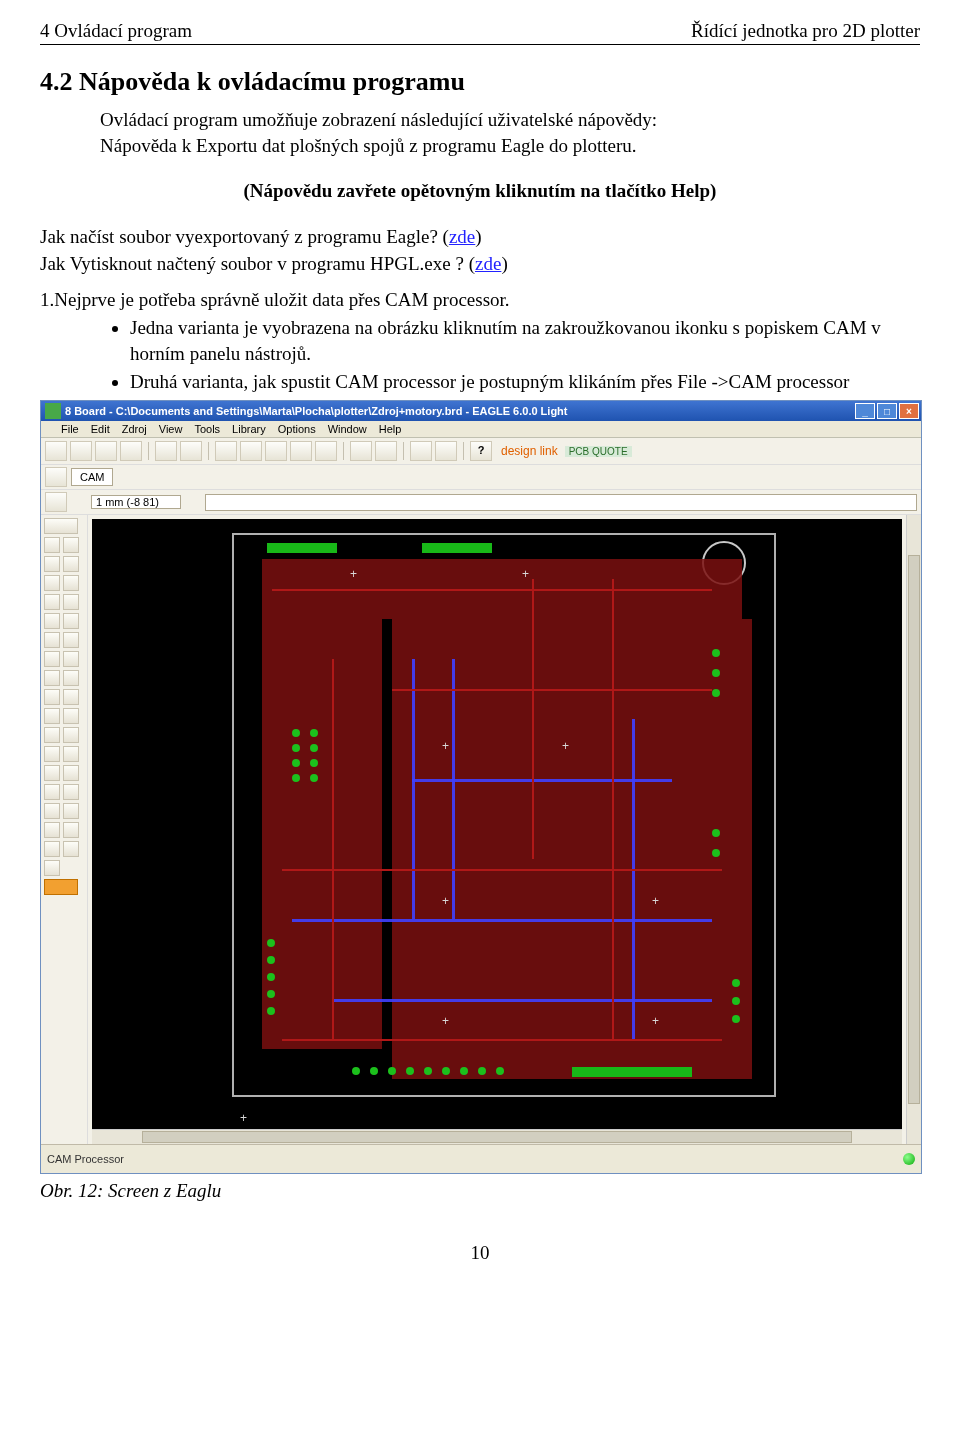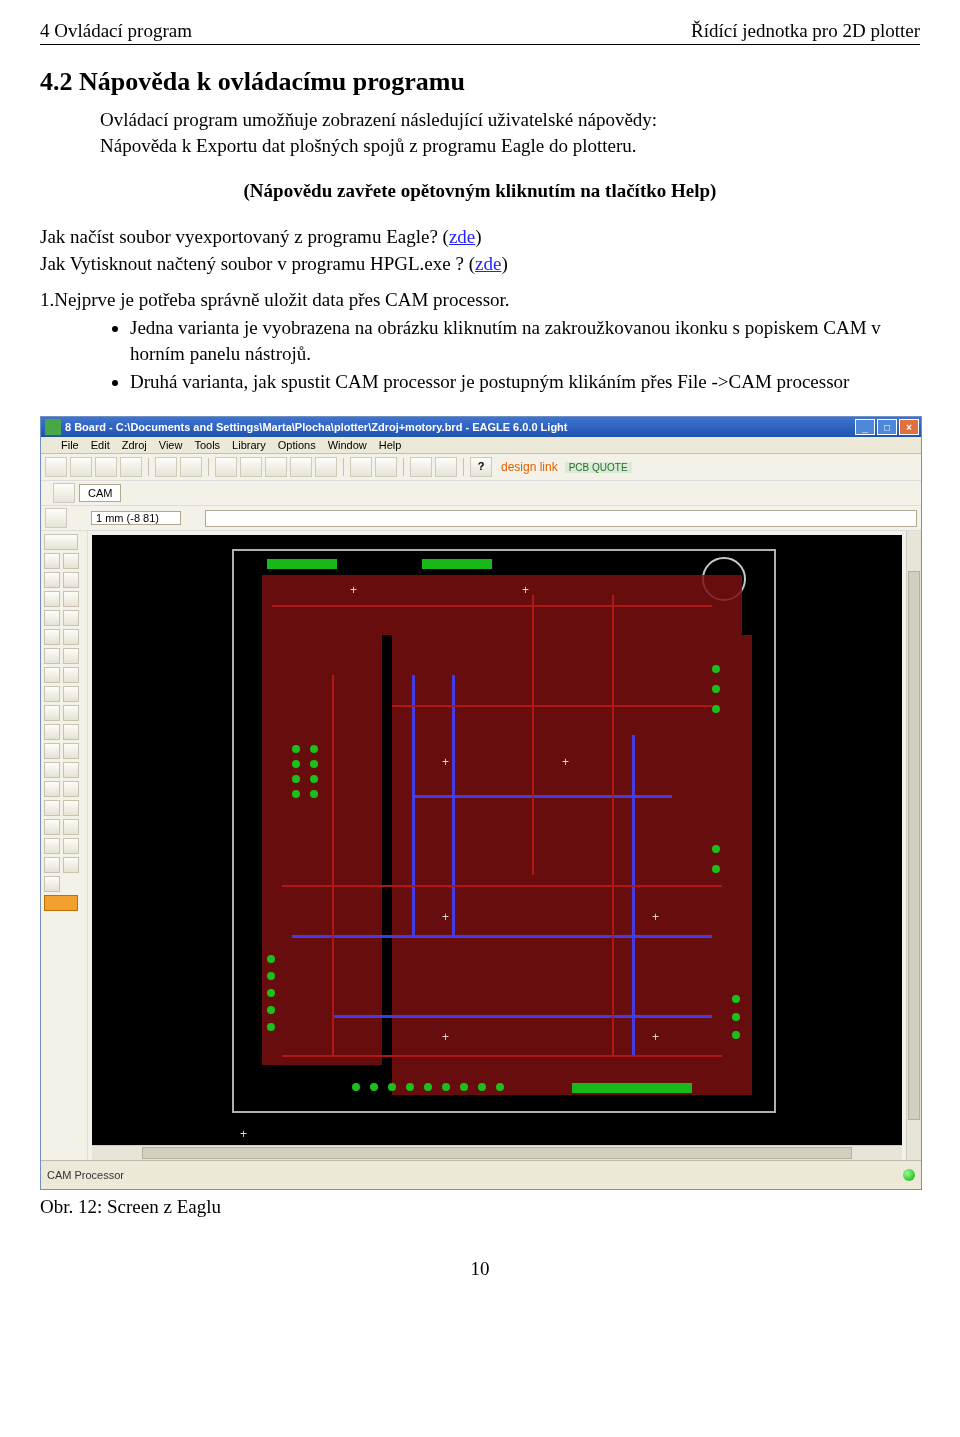--- a/index.html
+++ b/index.html
@@ -41,21 +41,21 @@
   }
   a.zde {
     color: #2222ff;
     text-decoration: underline;
   }
   .step {
     margin-bottom: 0;
   }
   ul.bullets {
     list-style: disc;
-    margin: 4px 0 22px 90px;
+    margin: 4px 0 6px 90px;
     padding: 0;
     line-height: 1.35;
   }
   ul.bullets li {
     margin-bottom: 2px;
   }
 
   
   .eagle-shot {
     width: 882px;
@@ -137,21 +137,21 @@
   .pcb-link {
     color: #2a6e2a;
     font-size: 10px;
     background: #d8ead8;
     padding: 0 4px;
     margin-left: 4px;
   }
   .toolbar2 {
     background: #f3f1e8;
     border-bottom: 1px solid #ddd;
-    padding: 2px 12px;
+    padding: 2px 4px;
     display: flex;
     align-items: center;
     gap: 4px;
   }
   .cam-box {
     border: 1px solid #b0a890;
     background: #fff;
     padding: 0 8px;
     height: 16px;
     line-height: 16px;
@@ -300,20 +300,21 @@
     height: 22px;
   }
   .statusbar .indic {
     width: 12px; height: 12px;
     background: radial-gradient(circle at 35% 35%, #8cff8c, #0aaa0a);
     border-radius: 50%;
     margin-left: auto;
   }
 
   .caption {
+    font-style: italic;
     margin-top: 6px;
     font-size: 19px;
   }
   .page-footer {
     text-align: center;
     margin-top: 40px;
     font-size: 19px;
   }
 </style>
 </head>

